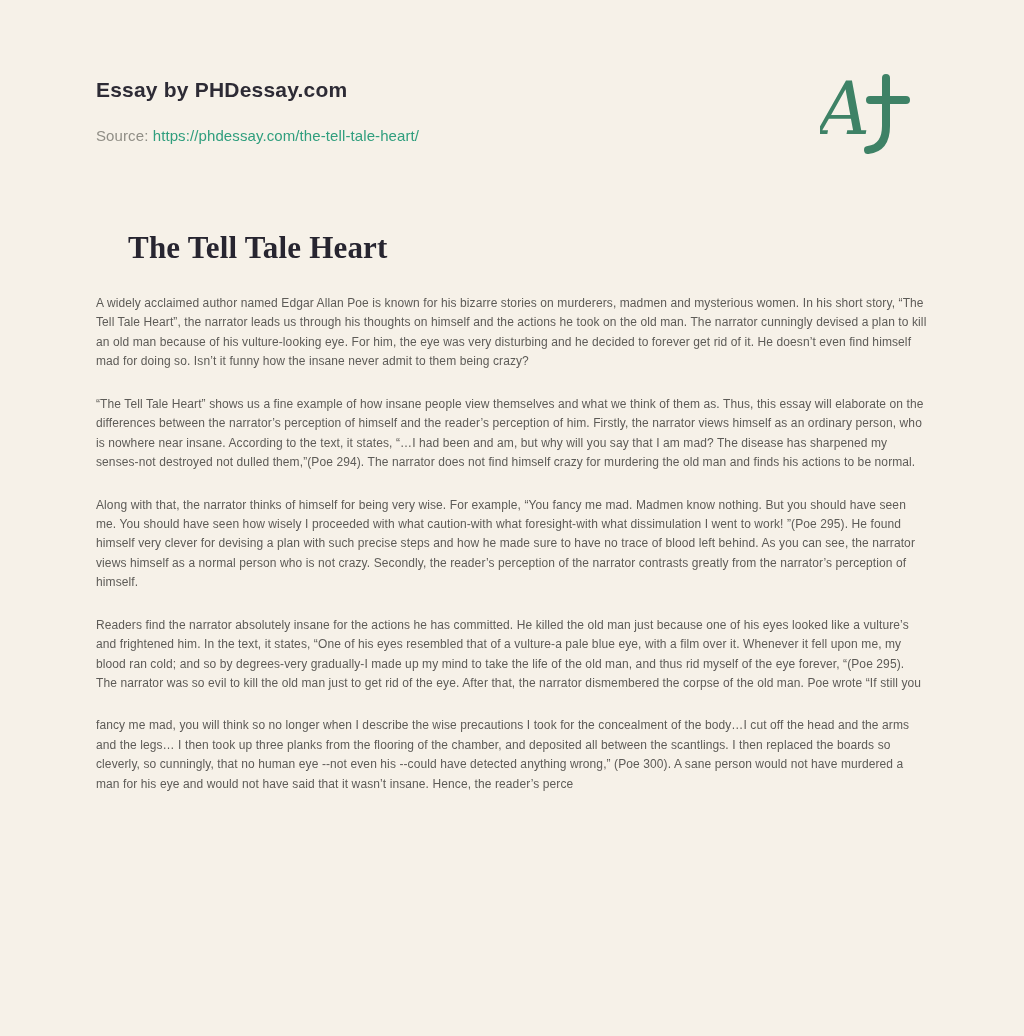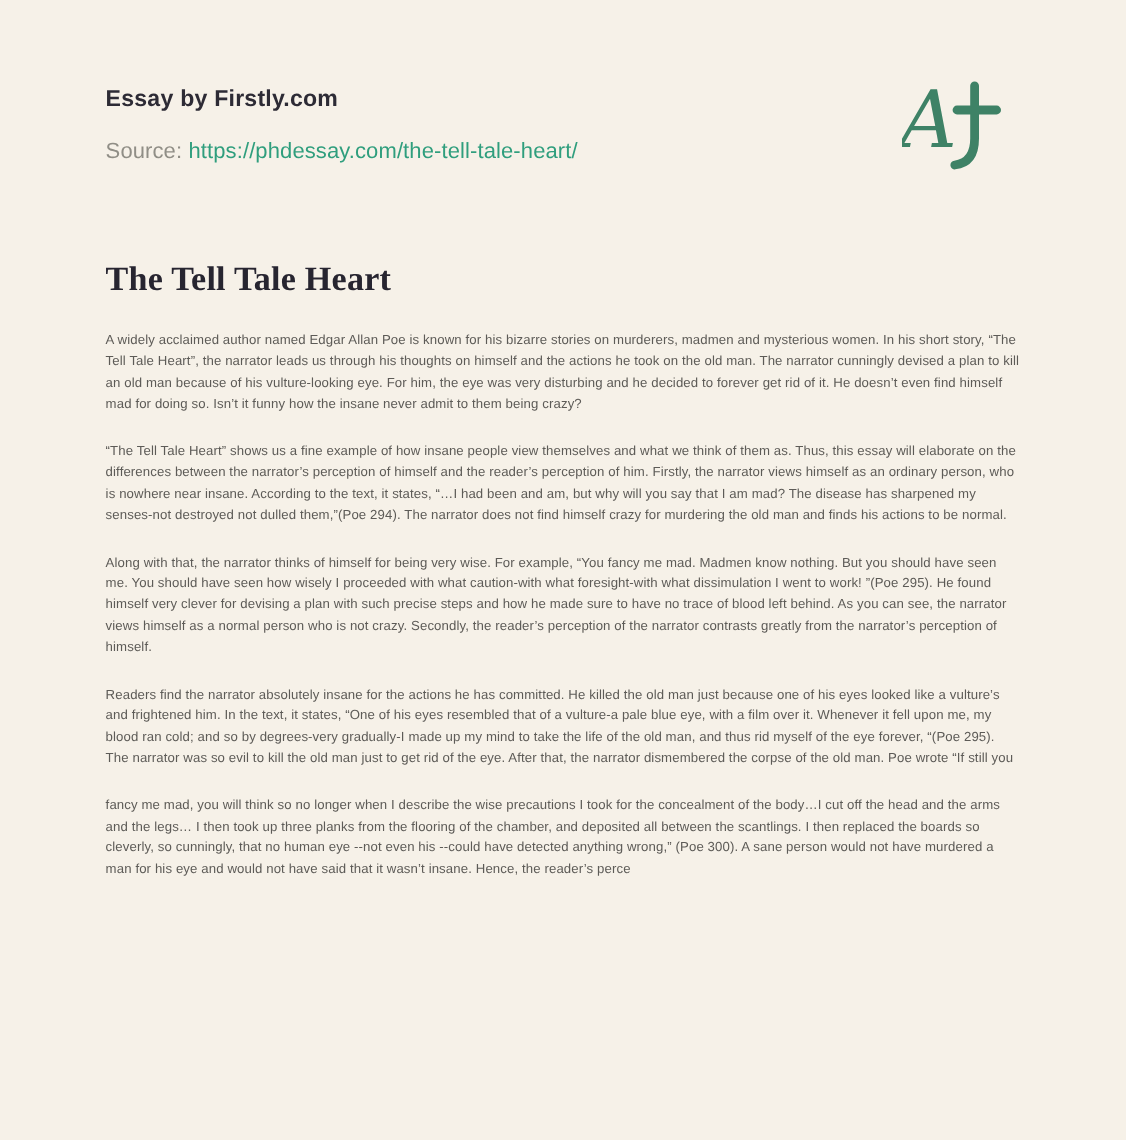--- a/index.html
+++ b/index.html
@@ -19,21 +19,21 @@
     width: 1024px;
   }
   .brand {
     font-size: 21px;
     font-weight: 600;
     color: #2d2b35;
     letter-spacing: 0.2px;
   }
   .source-line {
     margin-top: 25px;
-    font-size: 20px;
+    font-size: 15px;
     color: #908e86;
     letter-spacing: 0.1px;
   }
   .source-line a {
     color: #2f9e7d;
     text-decoration: none;
     cursor: pointer;
   }
   .logo {
     position: absolute;
@@ -42,38 +42,39 @@
     width: 92px;
     height: 96px;
   }
   .title {
     margin-top: 86px;
     font-family: "Liberation Serif", serif;
     font-size: 31px;
     font-weight: 600;
     color: #272530;
     letter-spacing: 0.2px;
+    margin-left: 32px;
   }
   .content {
     margin-top: 28px;
   }
   .content p {
     font-size: 12px;
     line-height: 1.62;
     color: #5d5b57;
     margin-bottom: 23px;
     letter-spacing: 0.1px;
   }
 </style>
 </head>
 <body>
 
 <div class="page">
 
-  <div class="brand">Essay by Firstly.com</div>
+  <div class="brand">Essay by PHDessay.com</div>
 
   <div class="source-line">
     <span>Source:</span>
     <a href="#">https://phdessay.com/the-tell-tale-heart/</a>
   </div>
 
   <div class="logo">
     <svg width="92" height="96" viewBox="0 0 92 96" aria-hidden="true">
       <text x="-2" y="66" font-family="DejaVu Serif, serif" font-size="72" font-style="italic" fill="#3e8266">A</text>
       <path d="M66 10 L66 58 Q66 80 48 82" stroke="#3e8266" stroke-width="8" fill="none" stroke-linecap="round"></path>

